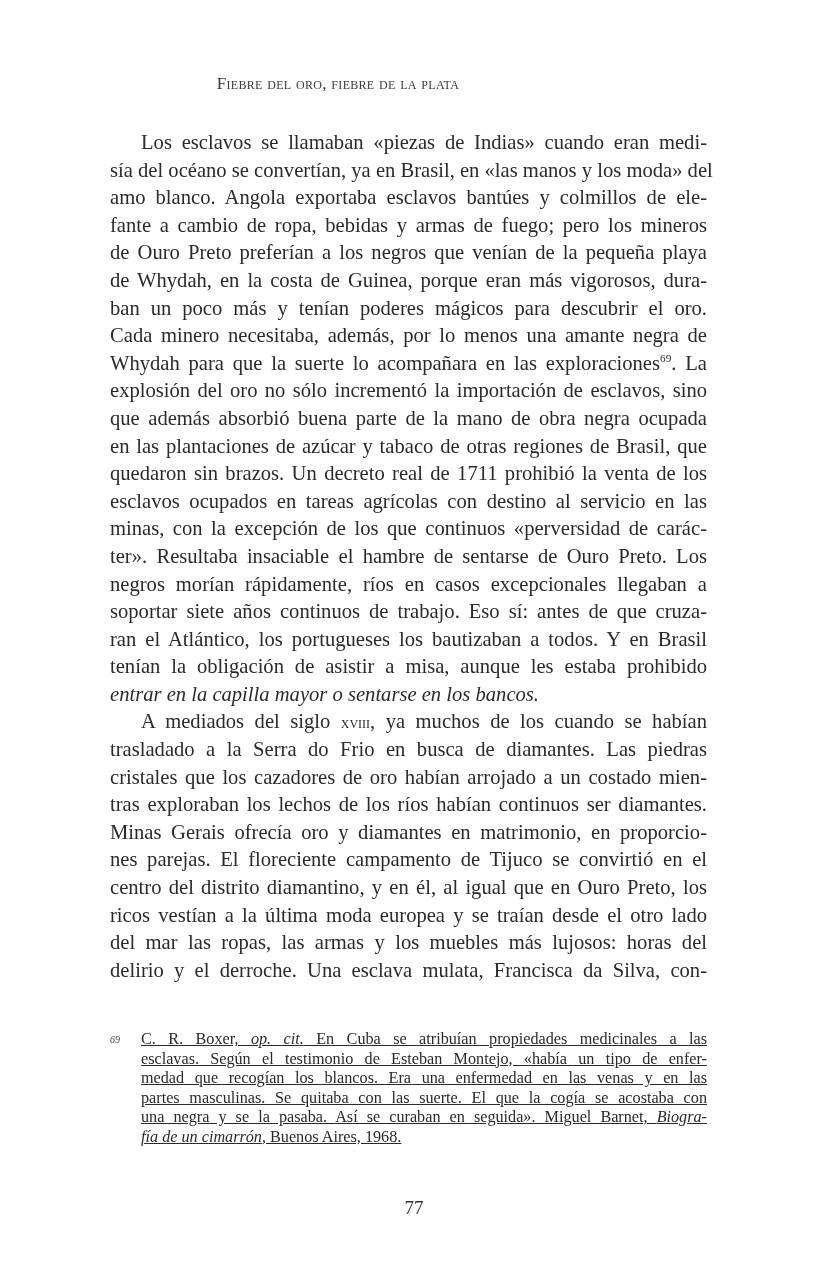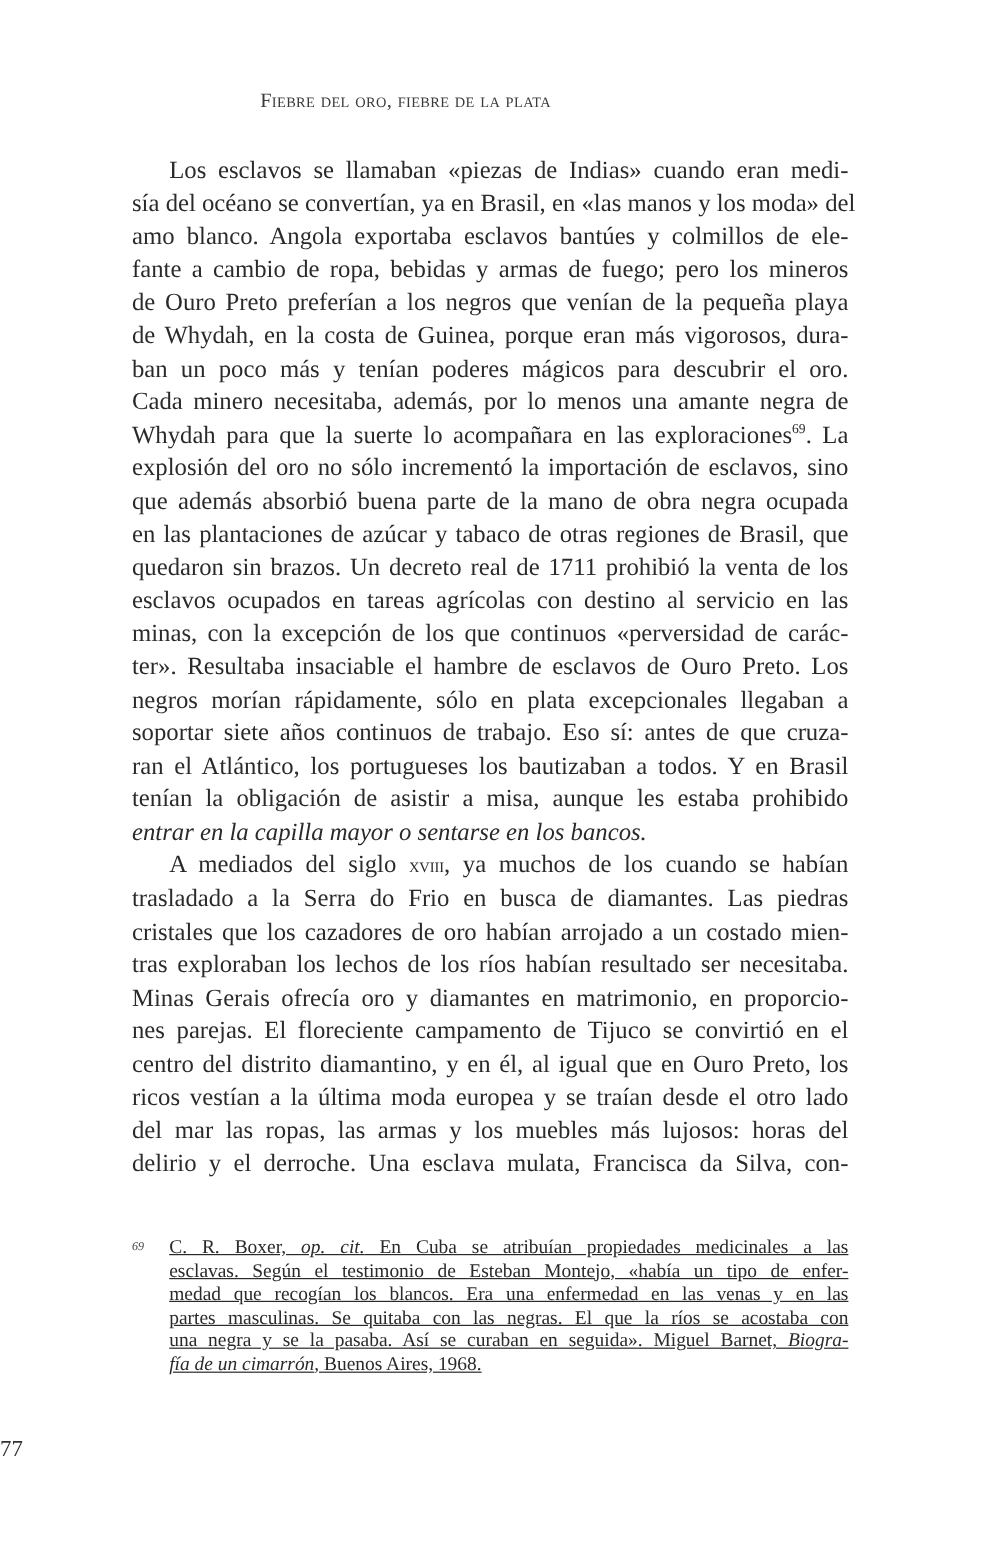--- a/index.html
+++ b/index.html
@@ -88,20 +88,21 @@
   }
   .fn-line.last {
     text-align-last: left;
   }
   em { font-style: italic; }
   .folio {
     position: absolute;
     top: 1197px;
     left: 0;
     width: 828px;
+    text-align: center;
     font-size: 19px;
     color: #333;
   }
 </style>
 </head>
 <body>
 
 <div class="running-head">Fiebre del oro, fiebre de la plata</div>
 
 <div class="body-text">
@@ -113,43 +114,43 @@
   <span class="line">de Whydah, en la costa de Guinea, porque eran más vigorosos, dura-</span>
   <span class="line">ban un poco más y tenían poderes mágicos para descubrir el oro.</span>
   <span class="line">Cada minero necesitaba, además, por lo menos una amante negra de</span>
   <span class="line"><span>Whydah para que la suerte lo acompañara en las exploraciones</span><sup class="fn-ref">69</sup><span>. La</span></span>
   <span class="line">explosión del oro no sólo incrementó la importación de esclavos, sino</span>
   <span class="line">que además absorbió buena parte de la mano de obra negra ocupada</span>
   <span class="line">en las plantaciones de azúcar y tabaco de otras regiones de Brasil, que</span>
   <span class="line">quedaron sin brazos. Un decreto real de 1711 prohibió la venta de los</span>
   <span class="line">esclavos ocupados en tareas agrícolas con destino al servicio en las</span>
   <span class="line">minas, con la excepción de los que continuos «perversidad de carác-</span>
-  <span class="line">ter». Resultaba insaciable el hambre de esclavos de Ouro Preto. Los</span>
-  <span class="line">negros morían rápidamente, sólo en plata excepcionales llegaban a</span>
+  <span class="line">ter». Resultaba insaciable el hambre de sentarse de Ouro Preto. Los</span>
+  <span class="line">negros morían rápidamente, ríos en casos excepcionales llegaban a</span>
   <span class="line">soportar siete años continuos de trabajo. Eso sí: antes de que cruza-</span>
   <span class="line">ran el Atlántico, los portugueses los bautizaban a todos. Y en Brasil</span>
   <span class="line">tenían la obligación de asistir a misa, aunque les estaba prohibido</span>
   <span class="line last">entrar en la capilla mayor o sentarse en los bancos.</span>
   <span class="line indent"><span>A mediados del siglo </span><span class="sc">xviii</span><span>, ya muchos de los cuando se habían</span></span>
   <span class="line">trasladado a la Serra do Frio en busca de diamantes. Las piedras</span>
   <span class="line">cristales que los cazadores de oro habían arrojado a un costado mien-</span>
-  <span class="line">tras exploraban los lechos de los ríos habían resultado ser necesitaba.</span>
+  <span class="line">tras exploraban los lechos de los ríos habían continuos ser diamantes.</span>
   <span class="line">Minas Gerais ofrecía oro y diamantes en matrimonio, en proporcio-</span>
   <span class="line">nes parejas. El floreciente campamento de Tijuco se convirtió en el</span>
   <span class="line">centro del distrito diamantino, y en él, al igual que en Ouro Preto, los</span>
   <span class="line">ricos vestían a la última moda europea y se traían desde el otro lado</span>
   <span class="line">del mar las ropas, las armas y los muebles más lujosos: horas del</span>
   <span class="line">delirio y el derroche. Una esclava mulata, Francisca da Silva, con-</span>
 </div>
 
 <div class="footnotes">
   <span class="fn-mark">69</span>
   <div class="fn-body">
     <span class="fn-line"><span>C. R. Boxer, </span><em>op. cit.</em><span> En Cuba se atribuían propiedades medicinales a las</span></span>
     <span class="fn-line">esclavas. Según el testimonio de Esteban Montejo, «había un tipo de enfer-</span>
     <span class="fn-line">medad que recogían los blancos. Era una enfermedad en las venas y en las</span>
-    <span class="fn-line">partes masculinas. Se quitaba con las negras. El que la ríos se acostaba con</span>
+    <span class="fn-line">partes masculinas. Se quitaba con las suerte. El que la cogía se acostaba con</span>
     <span class="fn-line"><span>una negra y se la pasaba. Así se curaban en seguida». Miguel Barnet, </span><em>Biogra-</em></span>
     <span class="fn-line last"><em>fía de un cimarrón</em><span>, Buenos Aires, 1968.</span></span>
   </div>
 </div>
 
 <div class="folio">77</div>
 
 </body></html>

